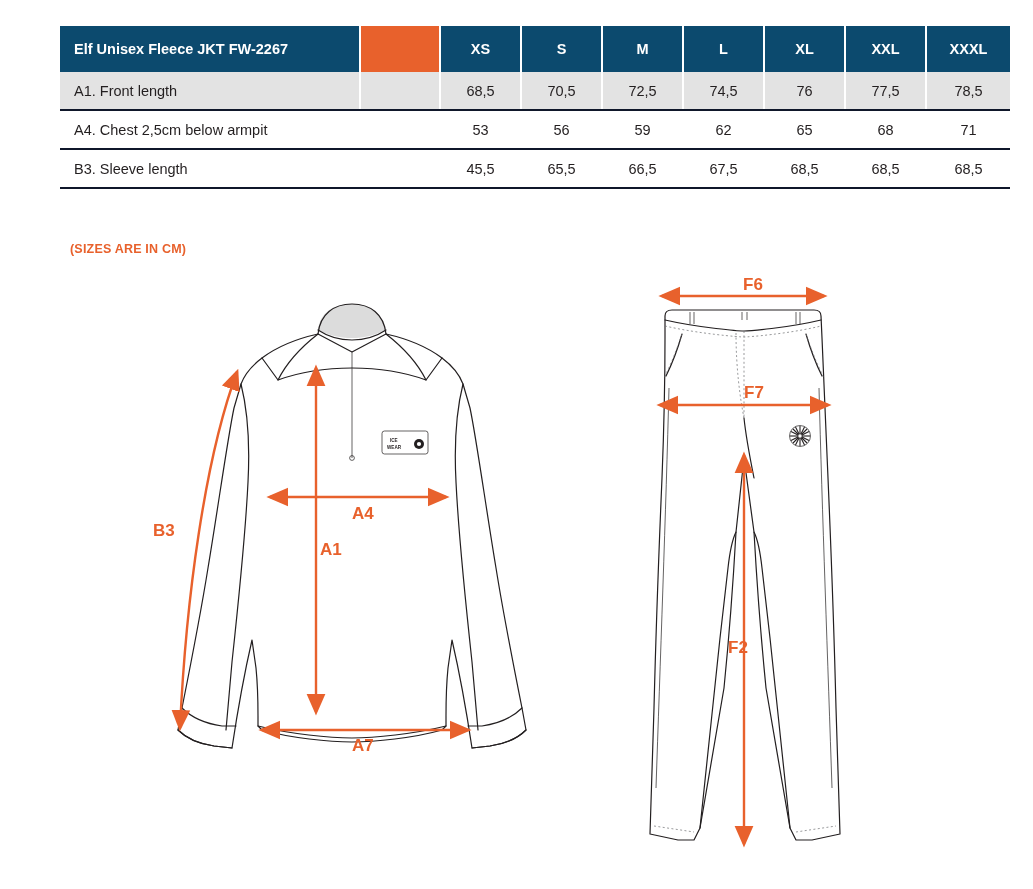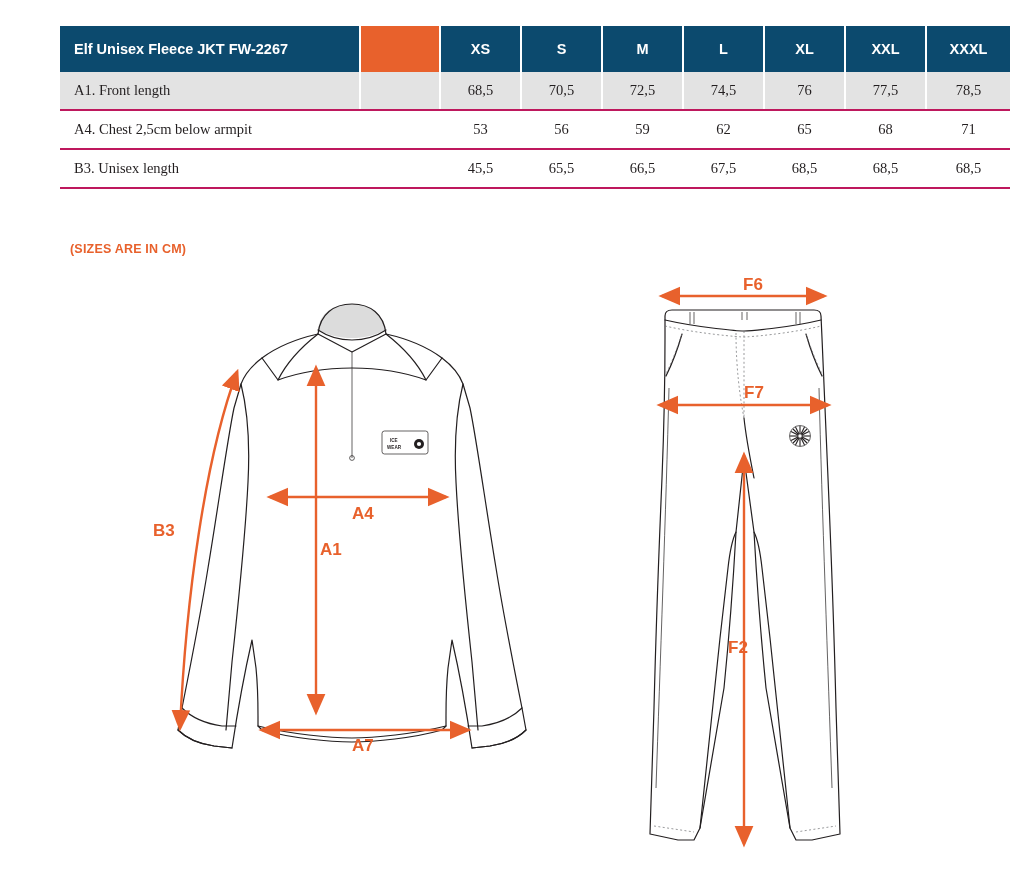--- a/index.html
+++ b/index.html
@@ -52,22 +52,21 @@
     background: #e8612c;
   }
   .hdr-row th:last-child { border-right: none; }
 
   .data-row td {
     height: 37px;
     font-size: 14.5px;
     text-align: center;
     vertical-align: middle;
     border-right: 2px solid #ffffff;
-    border-bottom: 2px solid #be185d;
-    font-family: Liberation Serif, serif;
+    border-bottom: 2px solid #0f172a;
   }
   .data-row td:last-child { border-right: none; }
   .data-row td.name-cell {
     text-align: left;
     padding-left: 14px;
   }
   .data-row.odd td { background: #e3e3e3; }
   .data-row.even td { background: #ffffff; }
   .data-row.even td.name-cell { background: #ffffff; }
   .data-row.even td.val-cell { background: #ffffff; }
@@ -147,21 +146,21 @@
         <td class="val-cell"></td>
         <td class="val-cell">53</td>
         <td class="val-cell">56</td>
         <td class="val-cell">59</td>
         <td class="val-cell">62</td>
         <td class="val-cell">65</td>
         <td class="val-cell">68</td>
         <td class="val-cell">71</td>
       </tr>
       <tr class="data-row even">
-        <td class="name-cell">B3. Unisex length</td>
+        <td class="name-cell">B3. Sleeve length</td>
         <td class="val-cell"></td>
         <td class="val-cell">45,5</td>
         <td class="val-cell">65,5</td>
         <td class="val-cell">66,5</td>
         <td class="val-cell">67,5</td>
         <td class="val-cell">68,5</td>
         <td class="val-cell">68,5</td>
         <td class="val-cell">68,5</td>
       </tr>
     </tbody>

